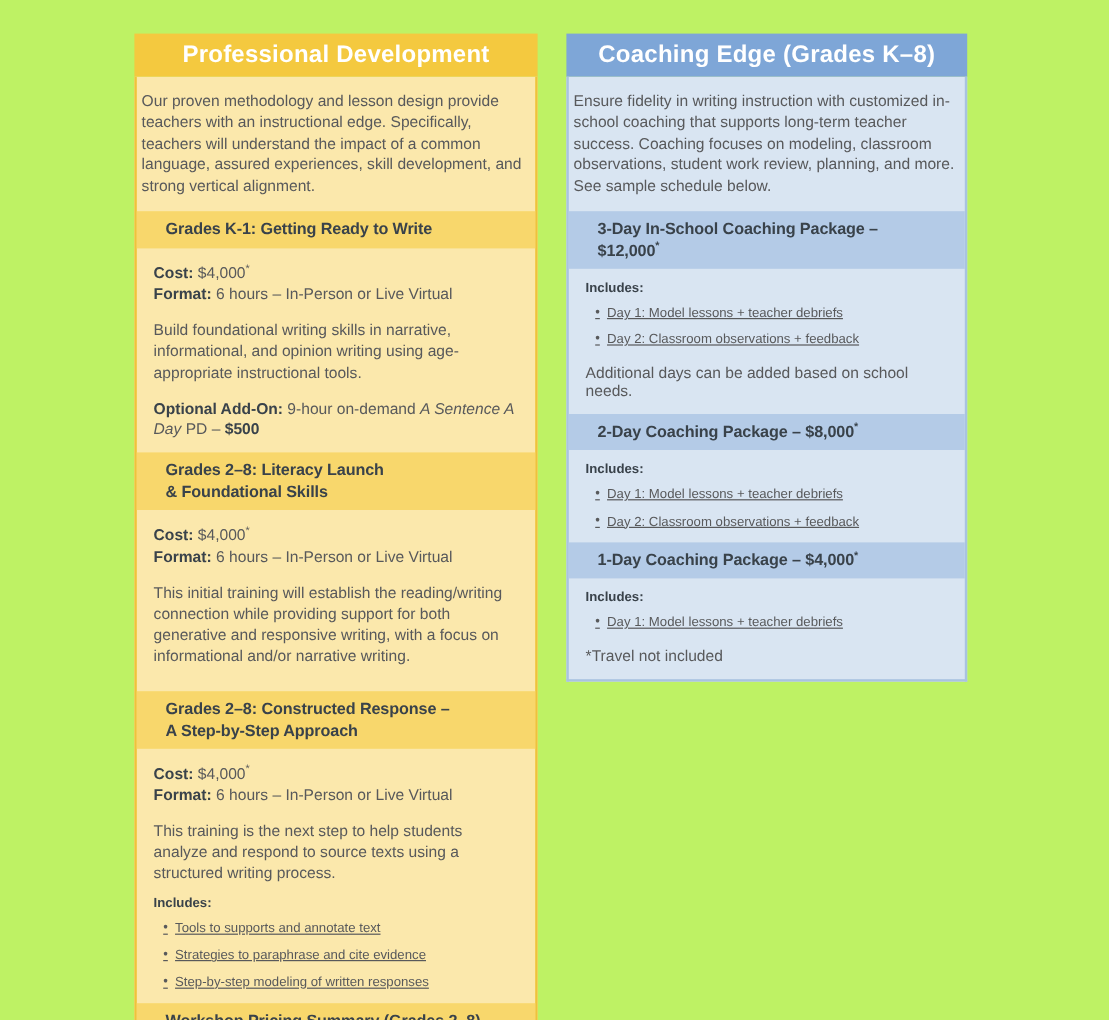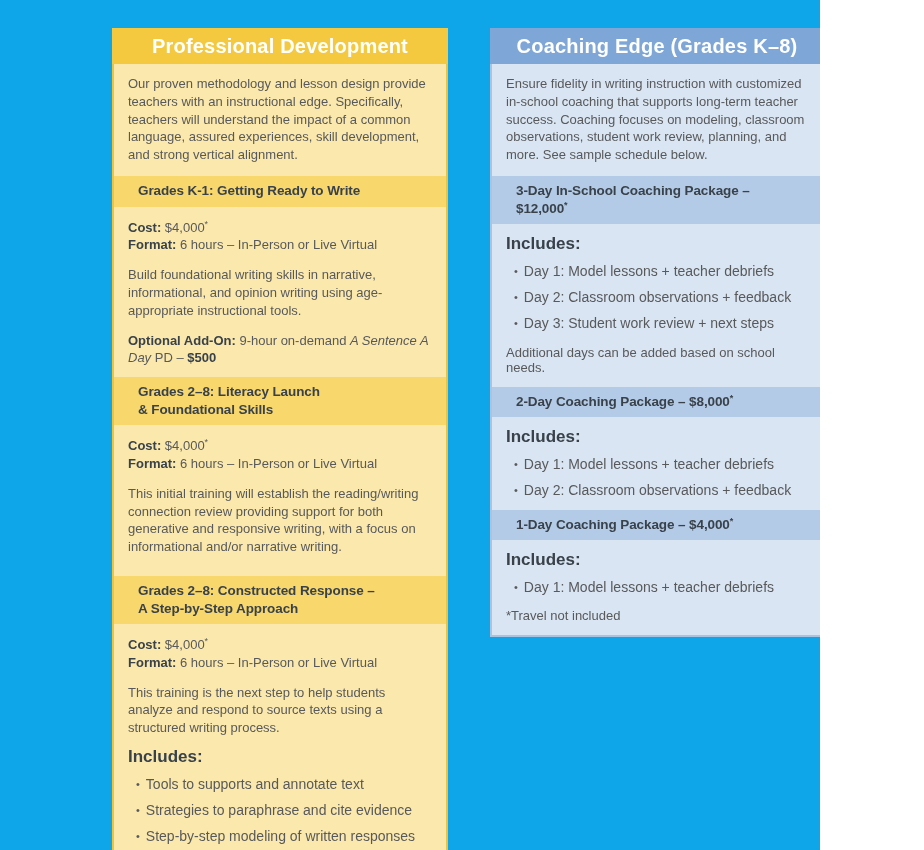--- a/index.html
+++ b/index.html
@@ -2,45 +2,45 @@
 <html style="--gold-header: #F4C93F; --gold-band: #F8D76C; --gold-body: #FBE8AC; --gold-border: #EFC23B; --blue-header: #7EA6D7; --blue-band: #B4CBE7; --blue-body: #D9E5F2; --blue-border: #A9C3E0; --heading-text: #39424A; --body-text: #58595B;"><head>
 <meta charset="utf-8">
 <style>
   :root{
     --gold-header:#F4C93F; --gold-band:#F8D76C; --gold-body:#FBE8AC; --gold-border:#EFC23B;
     --blue-header:#7EA6D7; --blue-band:#B4CBE7; --blue-body:#D9E5F2; --blue-border:#A9C3E0;
     --heading-text:#39424A; --body-text:#58595B;
   }
   *{margin:0;padding:0;box-sizing:border-box;}
   body{background:#ffffff;font-family:"Liberation Sans",sans-serif;}
-  .page{position:relative;width:820px;height:850px;background:#0ea5e9;overflow:hidden;}
+  .page{position:relative;width:924px;height:850px;background:#bef264;overflow:hidden;}
   .column{position:absolute;top:28px;}
   .col-left{left:112px;width:336px;}
-  .col-right{left:490px;width:334px;}
+  .col-right{left:472px;width:334px;}
   .col-header{height:36px;line-height:36px;text-align:center;font-weight:bold;
     font-size:20px;color:#ffffff;letter-spacing:.2px;}
   .col-left .col-header{background:var(--gold-header);}
   .col-right .col-header{background:var(--blue-header);}
   .col-body{border:2px solid;border-top:none;}
   .col-left .col-body{background:var(--gold-body);border-color:var(--gold-border);min-height:757px;}
   .col-right .col-body{background:var(--blue-body);border-color:var(--blue-border);min-height:454px;}
-  .intro{padding:11px 14px 2px;font-size:13px;line-height:1.37;color:var(--body-text);}
+  .intro{padding:11px 4px 2px;font-size:13px;line-height:1.37;color:var(--body-text);}
   .band{margin-top:10px;padding:6px 24px 7px;font-weight:bold;font-size:13.5px;
     line-height:1.3;color:var(--heading-text);white-space:pre-line;letter-spacing:-0.1px;}
   .col-left .band{background:var(--gold-band);}
   .col-right .band{background:var(--blue-band);}
   .txt{padding:0 14px;margin-top:12px;font-size:13px;line-height:1.37;color:var(--body-text);}
   .b{font-weight:bold;color:var(--heading-text);}
   .it{font-style:italic;}
   sup{font-size:9px;vertical-align:super;line-height:0;}
   ul{list-style:none;}
-  li{font-size:14px;line-height:1.3;color:var(--body-text);margin:8px 0 8px 8px;}
+  li{font-size:11px;line-height:1.3;color:var(--body-text);margin:8px 0 8px 8px;text-decoration:underline;}
   li::before{content:"•";margin-right:6px;font-size:11px;position:relative;top:-1px;}
   .note{padding:0 14px;margin:12px 0 12px;font-size:13px;color:var(--body-text);}
-  .includes-label{padding:0 14px;margin-top:10px;font-size:17px;font-weight:bold;color:var(--heading-text);}
+  .includes-label{padding:0 14px;margin-top:10px;font-size:11px;font-weight:bold;color:var(--heading-text);}
   .tight{margin-top:2px;}
   .pad-b{padding-bottom:10px;}
 </style>
 </head>
 <body>
 
 <div class="page">
 
   <div class="column col-left">
     <div class="col-header">Professional Development</div>
@@ -65,21 +65,21 @@
       </p>
 
       <div class="band">Grades 2–8: Literacy Launch
 &amp; Foundational Skills</div>
       <p class="txt">
         <span class="b">Cost:</span>
         <span>$4,000</span><sup>*</sup><br>
         <span class="b">Format:</span>
         <span>6 hours – In-Person or Live Virtual</span>
       </p>
-      <p class="txt pad-b">This initial training will establish the reading/writing connection review providing support for both generative and responsive writing, with a focus on informational and/or narrative writing.</p>
+      <p class="txt pad-b">This initial training will establish the reading/writing connection while providing support for both generative and responsive writing, with a focus on informational and/or narrative writing.</p>
 
       <div class="band">Grades 2–8: Constructed Response –
 A Step-by-Step Approach</div>
       <p class="txt">
         <span class="b">Cost:</span>
         <span>$4,000</span><sup>*</sup><br>
         <span class="b">Format:</span>
         <span>6 hours – In-Person or Live Virtual</span>
       </p>
       <p class="txt">This training is the next step to help students analyze and respond to source texts using a structured writing process.</p>
@@ -99,21 +99,20 @@
     <div class="col-header">Coaching Edge (Grades K–8)</div>
     <div class="col-body">
 
       <p class="intro">Ensure fidelity in writing instruction with customized in-school coaching that supports long-term teacher success. Coaching focuses on modeling, classroom observations, student work review, planning, and more. See sample schedule below.</p>
 
       <div class="band"><span>3-Day In-School Coaching Package – $12,000</span><sup>*</sup></div>
       <div class="includes-label">Includes:</div>
       <ul class="txt tight">
         <li>Day 1: Model lessons + teacher debriefs</li>
         <li>Day 2: Classroom observations + feedback</li>
-        <li>Day 3: Student work review + next steps</li>
       </ul>
       <p class="note">Additional days can be added based on school needs.</p>
 
       <div class="band"><span>2-Day Coaching Package – $8,000</span><sup>*</sup></div>
       <div class="includes-label">Includes:</div>
       <ul class="txt tight">
         <li>Day 1: Model lessons + teacher debriefs</li>
         <li>Day 2: Classroom observations + feedback</li>
       </ul>
 

